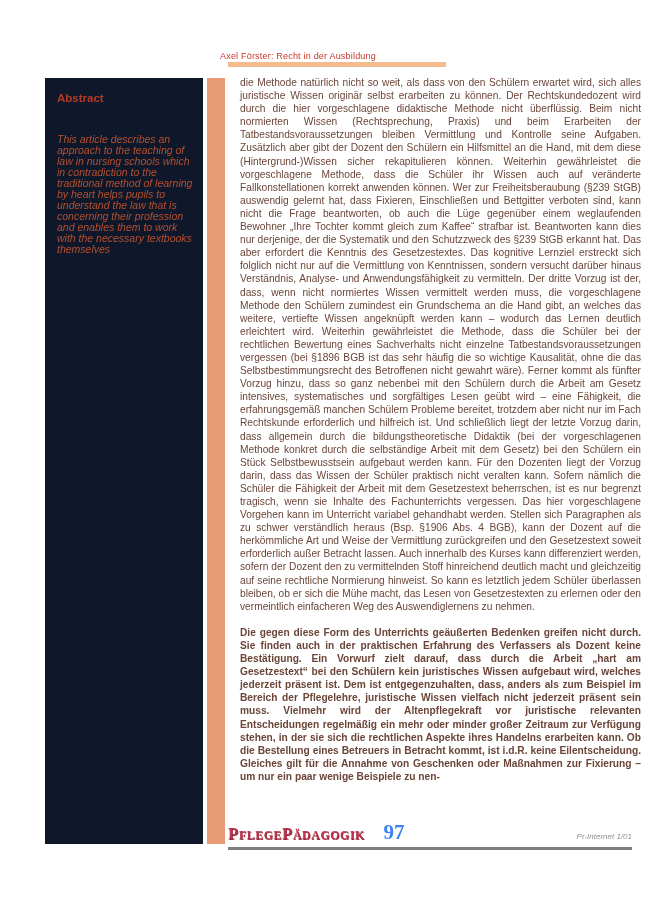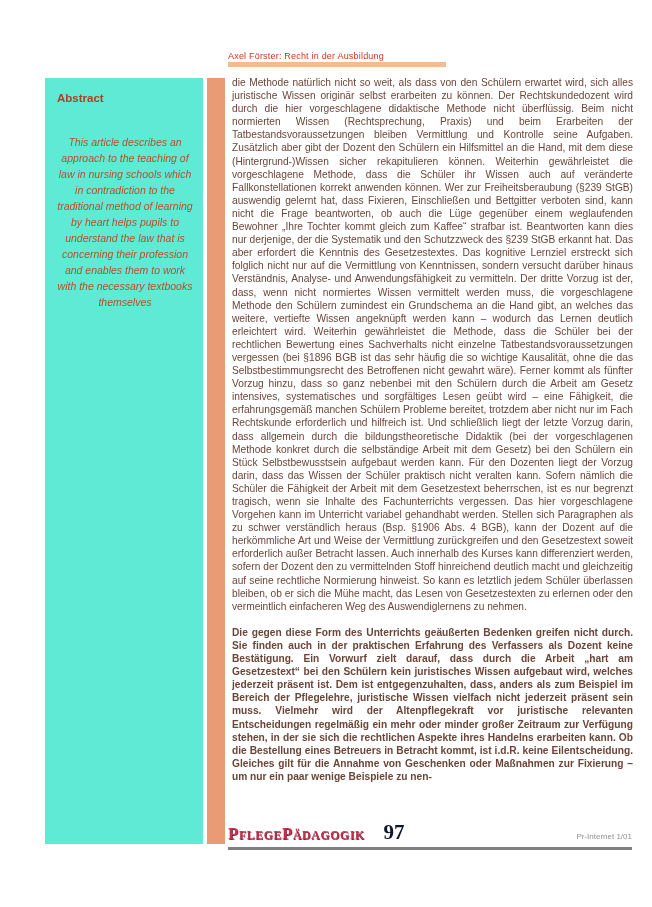--- a/index.html
+++ b/index.html
@@ -8,21 +8,21 @@
     width: 652px;
     height: 907px;
     background: #ffffff;
     font-family: "Liberation Sans", "DejaVu Sans", sans-serif;
     overflow: hidden;
   }
 
   
   .running-head {
     position: absolute;
-    left: 228px;
+    left: 220px;
     top: 51px;
     font-size: 9px;
     letter-spacing: 0.2px;
     color: #c9372c;
   }
   .running-head-rule {
     position: absolute;
     left: 228px;
     top: 62px;
     width: 218px;
@@ -30,53 +30,52 @@
     background: #f3bb8e;
   }
 
   
   .sidebar-box {
     position: absolute;
     left: 45px;
     top: 78px;
     width: 158px;
     height: 766px;
-    background: #5eead4;
+    background: #0f172a;
     box-sizing: border-box;
     padding: 14px 10px 0 12px;
   }
   .sidebar-accent-bar {
     position: absolute;
     left: 207px;
     top: 78px;
     width: 18px;
     height: 766px;
     background: #e89b74;
   }
   .abstract-heading {
     font-size: 11.5px;
     font-weight: bold;
     color: #b63b24;
     margin: 0 0 30px 0;
   }
   .abstract-text {
     font-size: 10.5px;
-    line-height: 16px;
+    line-height: 11px;
     font-style: italic;
     color: #b5502f;
     hyphens: auto;
     -webkit-hyphens: auto;
     margin: 0;
-    text-align: center;
   }
 
   
   .main-column {
     position: absolute;
-    left: 232px;
+    left: 240px;
     top: 76px;
     width: 401px;
   }
   .body-para {
     font-size: 10.2px;
     line-height: 13.1px;
     color: #6b4538;
     text-align: justify;
     hyphens: auto;
     -webkit-hyphens: auto;
@@ -102,27 +101,28 @@
     font-weight: bold;
     font-size: 17px;
     letter-spacing: 0.5px;
     color: #bb3350;
     text-shadow: 0.5px 0.5px 0 #8c2030;
   }
   .footer-page-number {
     font-family: "Liberation Serif", "DejaVu Serif", serif;
     font-weight: bold;
     font-size: 21px;
-    color: #0f172a;
+    color: #3b82f6;
     margin-left: 14px;
     margin-top: 6px;
   }
   .footer-issue {
     font-size: 8px;
     color: #909090;
+    font-style: italic;
   }
   .footer-rule {
     margin-top: 2px;
     width: 404px;
     height: 3px;
     background: #7f7f7f;
   }
 </style>
 </head>
 <body>

